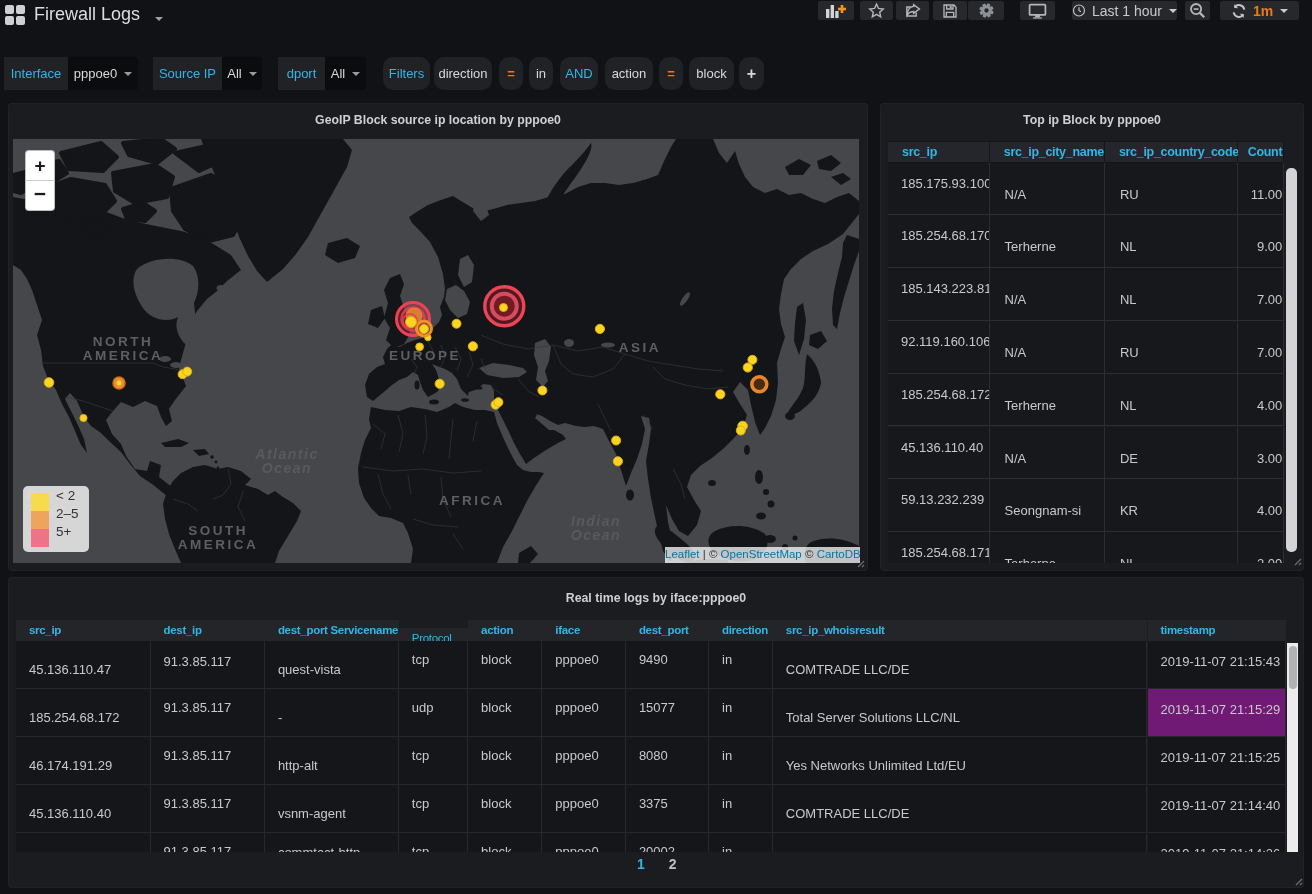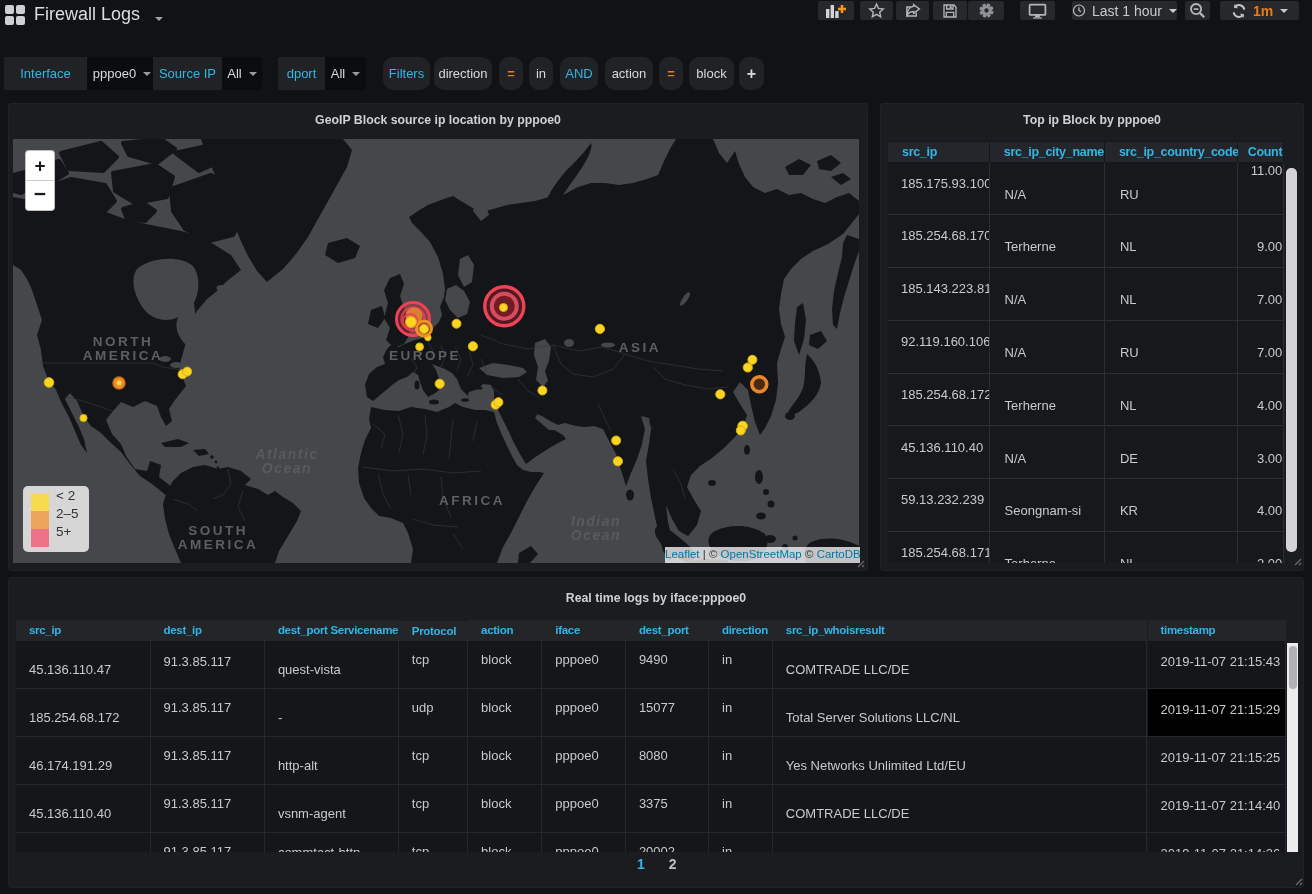--- a/index.html
+++ b/index.html
@@ -96,21 +96,21 @@
       <path d="M20 10 A8.2 8.2 0 0 0 5.6 6.2" fill="none" stroke="#c2c3c5" stroke-width="3"></path>
       <path d="M5.2 1.6 L4.8 7.6 L10.6 8 Z" fill="#c2c3c5"></path>
       <path d="M4 14 A8.2 8.2 0 0 0 18.4 17.8" fill="none" stroke="#c2c3c5" stroke-width="3"></path>
       <path d="M18.8 22.4 L19.2 16.4 L13.4 16 Z" fill="#c2c3c5"></path>
     </svg>
 <span style="font-size:14px;color:#eb7b18;font-weight:bold">1m</span>
     <span class="caret" style="border-top-color:#c9cacc"></span>
 </div>
 
 <div class="fbox" style="left:4px">
-    <div class="flab" style="width:83px">Interface</div>
+    <div class="flab" style="width:64px">Interface</div>
     <div class="fval" style="width:70px">pppoe0<span class="caret"></span></div>
   </div>
 <div class="fbox" style="left:153px">
     <div class="flab" style="width:69px">Source IP</div>
     <div class="fval" style="width:40px">All<span class="caret"></span></div>
   </div>
 <div class="fbox" style="left:278px">
     <div class="flab" style="width:47px">dport</div>
     <div class="fval" style="width:41px">All<span class="caret"></span></div>
   </div>
@@ -334,21 +334,21 @@
 <div class="cell" style="left:0px;top:21.5px;width:101.6px;height:52.8px;background:#16181b;border-bottom:1px solid #2c2e33;border-right:1px solid #2c2e33;padding-left:13px;text-align:left">
       <div style="margin-top:13px">185.175.93.100</div>
     </div>
 <div class="cell" style="left:101.6px;top:21.5px;width:115.3px;height:52.8px;background:#16181b;border-bottom:1px solid #2c2e33;border-right:1px solid #2c2e33;padding-left:15px;text-align:left">
       <div style="margin-top:24px">N/A</div>
     </div>
 <div class="cell" style="left:216.9px;top:21.5px;width:133px;height:52.8px;background:#16181b;border-bottom:1px solid #2c2e33;border-right:1px solid #2c2e33;padding-left:15px;text-align:left">
       <div style="margin-top:24px">RU</div>
     </div>
 <div class="cell" style="left:349.9px;top:21.5px;width:46.4px;height:52.8px;background:#16181b;border-bottom:1px solid #2c2e33;border-right:1px solid #2c2e33;padding-right:1px;text-align:right">
-      <div style="">11.00</div>
+      <div style="margin-top:24px">11.00</div>
     </div>
 <div class="cell" style="left:0px;top:74.3px;width:101.6px;height:52.8px;background:#16181b;border-bottom:1px solid #2c2e33;border-right:1px solid #2c2e33;padding-left:13px;text-align:left">
       <div style="margin-top:13px">185.254.68.170</div>
     </div>
 <div class="cell" style="left:101.6px;top:74.3px;width:115.3px;height:52.8px;background:#16181b;border-bottom:1px solid #2c2e33;border-right:1px solid #2c2e33;padding-left:15px;text-align:left">
       <div style="margin-top:24px">Terherne</div>
     </div>
 <div class="cell" style="left:216.9px;top:74.3px;width:133px;height:52.8px;background:#16181b;border-bottom:1px solid #2c2e33;border-right:1px solid #2c2e33;padding-left:15px;text-align:left">
       <div style="margin-top:24px">NL</div>
     </div>
@@ -431,21 +431,21 @@
 <div class="abs" style="left:1286px;top:168px;width:11px;height:384px;background:#d4d4d6;border-radius:5px"></div>
 
 <div class="panel" style="left:8px;top:577px;width:1296px;height:311px;">
 <div class="ptitle" style="top:13px">Real time logs by iface:pppoe0</div>
 </div>
 
 <div class="abs" style="left:16px;top:620px;width:1269.5px;height:231.5px;overflow:hidden">
 <div class="abs" style="left:0px;top:0px;width:134.5px;height:21px;background:#232529;font-size:11.5px;letter-spacing:-0.3px;font-weight:bold;color:#33b5e5;padding-left:13px;line-height:20px;white-space:nowrap;overflow:hidden">src_ip</div>
 <div class="abs" style="left:134.5px;top:0px;width:114.4px;height:21px;background:#232529;font-size:11.5px;letter-spacing:-0.3px;font-weight:bold;color:#33b5e5;padding-left:13px;line-height:20px;white-space:nowrap;overflow:hidden">dest_ip</div>
 <div class="abs" style="left:248.9px;top:0px;width:133.9px;height:21px;background:#232529;font-size:11.5px;letter-spacing:-0.3px;font-weight:bold;color:#33b5e5;padding-left:13px;line-height:20px;white-space:nowrap;overflow:hidden">dest_port Servicename</div>
-<div class="abs" style="left:382.8px;top:1px;width:69.3px;height:21px;background:#232529;font-size:11.5px;letter-spacing:-0.3px;font-weight:bold;color:#33b5e5;padding-left:13px;line-height:20px;white-space:nowrap;overflow:hidden">Protocol</div>
+<div class="abs" style="left:382.8px;top:8px;width:69.3px;height:21px;background:#232529;font-size:11.5px;letter-spacing:-0.3px;font-weight:normal;color:#33b5e5;padding-left:13px;line-height:20px;white-space:nowrap;overflow:hidden">Protocol</div>
 <div class="abs" style="left:452.1px;top:0px;width:74.2px;height:21px;background:#232529;font-size:11.5px;letter-spacing:-0.3px;font-weight:bold;color:#33b5e5;padding-left:13px;line-height:20px;white-space:nowrap;overflow:hidden">action</div>
 <div class="abs" style="left:526.3px;top:0px;width:83.6px;height:21px;background:#232529;font-size:11.5px;letter-spacing:-0.3px;font-weight:bold;color:#33b5e5;padding-left:13px;line-height:20px;white-space:nowrap;overflow:hidden">iface</div>
 <div class="abs" style="left:609.9px;top:0px;width:83.1px;height:21px;background:#232529;font-size:11.5px;letter-spacing:-0.3px;font-weight:bold;color:#33b5e5;padding-left:13px;line-height:20px;white-space:nowrap;overflow:hidden">dest_port</div>
 <div class="abs" style="left:693px;top:0px;width:63.8px;height:21px;background:#232529;font-size:11.5px;letter-spacing:-0.3px;font-weight:bold;color:#33b5e5;padding-left:13px;line-height:20px;white-space:nowrap;overflow:hidden">direction</div>
 <div class="abs" style="left:756.8px;top:0px;width:374.7px;height:21px;background:#232529;font-size:11.5px;letter-spacing:-0.3px;font-weight:bold;color:#33b5e5;padding-left:13px;line-height:20px;white-space:nowrap;overflow:hidden">src_ip_whoisresult</div>
 <div class="abs" style="left:1131.5px;top:0px;width:138px;height:21px;background:#232529;font-size:11.5px;letter-spacing:-0.3px;font-weight:bold;color:#33b5e5;padding-left:13px;line-height:20px;white-space:nowrap;overflow:hidden">timestamp</div>
 <div class="cell" style="left:0px;top:21px;width:134.5px;height:48px;background:#141619;border-bottom:1px solid #26282c;border-right:1px solid #26282c;padding-left:13px">
       <div style="margin-top:21px">45.136.110.47</div>
     </div>
 <div class="cell" style="left:134.5px;top:21px;width:114.4px;height:48px;background:#141619;border-bottom:1px solid #26282c;border-right:1px solid #26282c;padding-left:13px">
@@ -495,21 +495,21 @@
     </div>
 <div class="cell" style="left:609.9px;top:69px;width:83.1px;height:48px;background:#141619;border-bottom:1px solid #26282c;border-right:1px solid #26282c;padding-left:13px">
       <div style="margin-top:11px">15077</div>
     </div>
 <div class="cell" style="left:693px;top:69px;width:63.8px;height:48px;background:#141619;border-bottom:1px solid #26282c;border-right:1px solid #26282c;padding-left:13px">
       <div style="margin-top:11px">in</div>
     </div>
 <div class="cell" style="left:756.8px;top:69px;width:374.7px;height:48px;background:#141619;border-bottom:1px solid #26282c;border-right:1px solid #26282c;padding-left:13px">
       <div style="margin-top:21px">Total Server Solutions LLC/NL</div>
     </div>
-<div class="cell" style="left:1131.5px;top:69px;width:138px;height:48px;background:#000000;border-bottom:1px solid #26282c;border-right:1px solid #26282c;padding-left:13px">
+<div class="cell" style="left:1131.5px;top:69px;width:138px;height:48px;background:#701a75;border-bottom:1px solid #26282c;border-right:1px solid #26282c;padding-left:13px">
       <div style="margin-top:13px">2019-11-07 21:15:29</div>
     </div>
 <div class="cell" style="left:0px;top:117px;width:134.5px;height:48px;background:#141619;border-bottom:1px solid #26282c;border-right:1px solid #26282c;padding-left:13px">
       <div style="margin-top:21px">46.174.191.29</div>
     </div>
 <div class="cell" style="left:134.5px;top:117px;width:114.4px;height:48px;background:#141619;border-bottom:1px solid #26282c;border-right:1px solid #26282c;padding-left:13px">
       <div style="margin-top:11px">91.3.85.117</div>
     </div>
 <div class="cell" style="left:248.9px;top:117px;width:133.9px;height:48px;background:#141619;border-bottom:1px solid #26282c;border-right:1px solid #26282c;padding-left:13px">
       <div style="margin-top:21px">http-alt</div>

